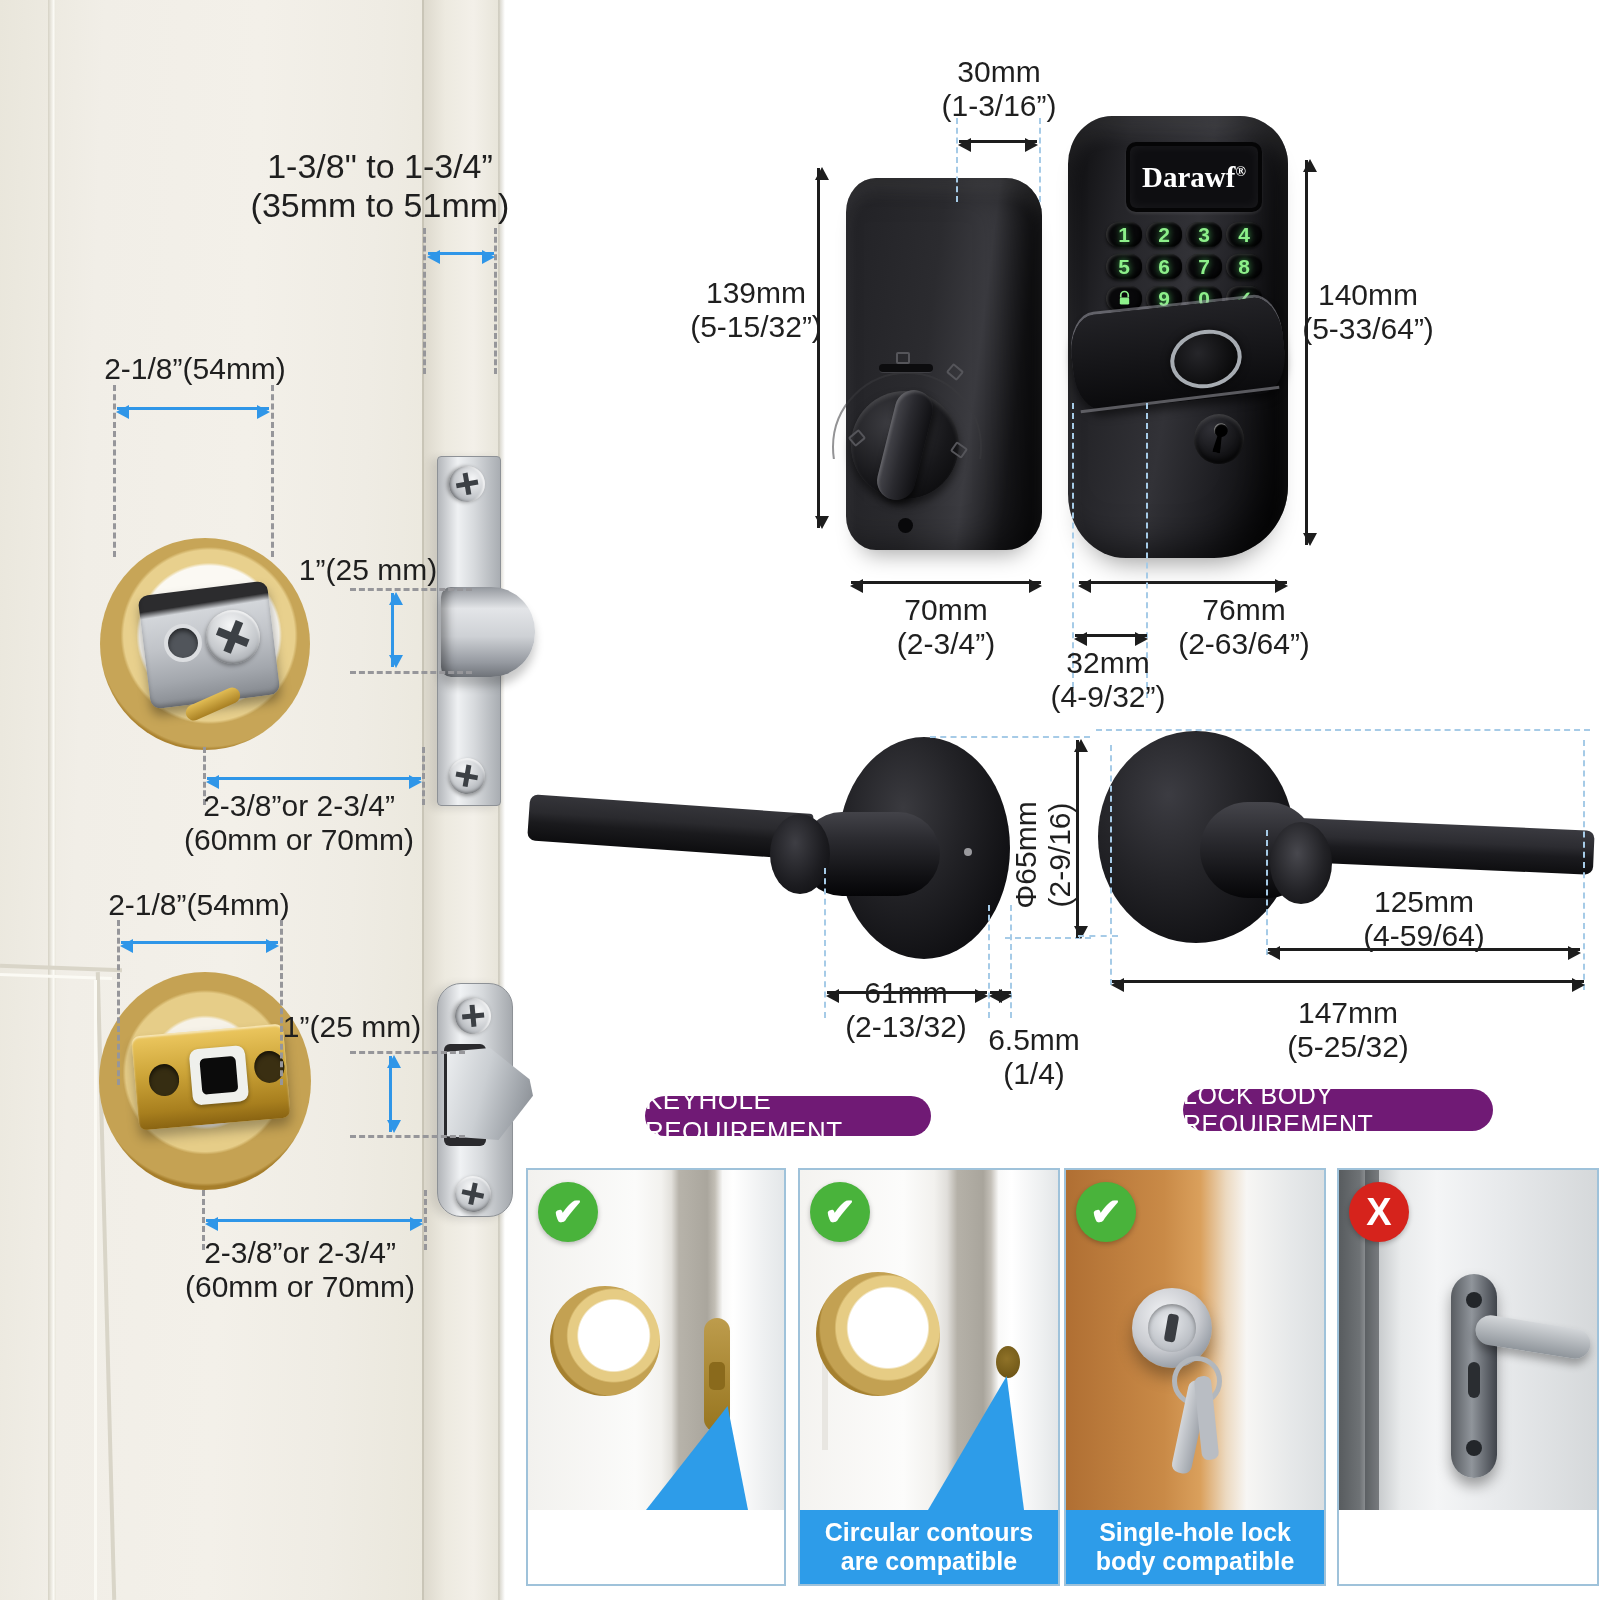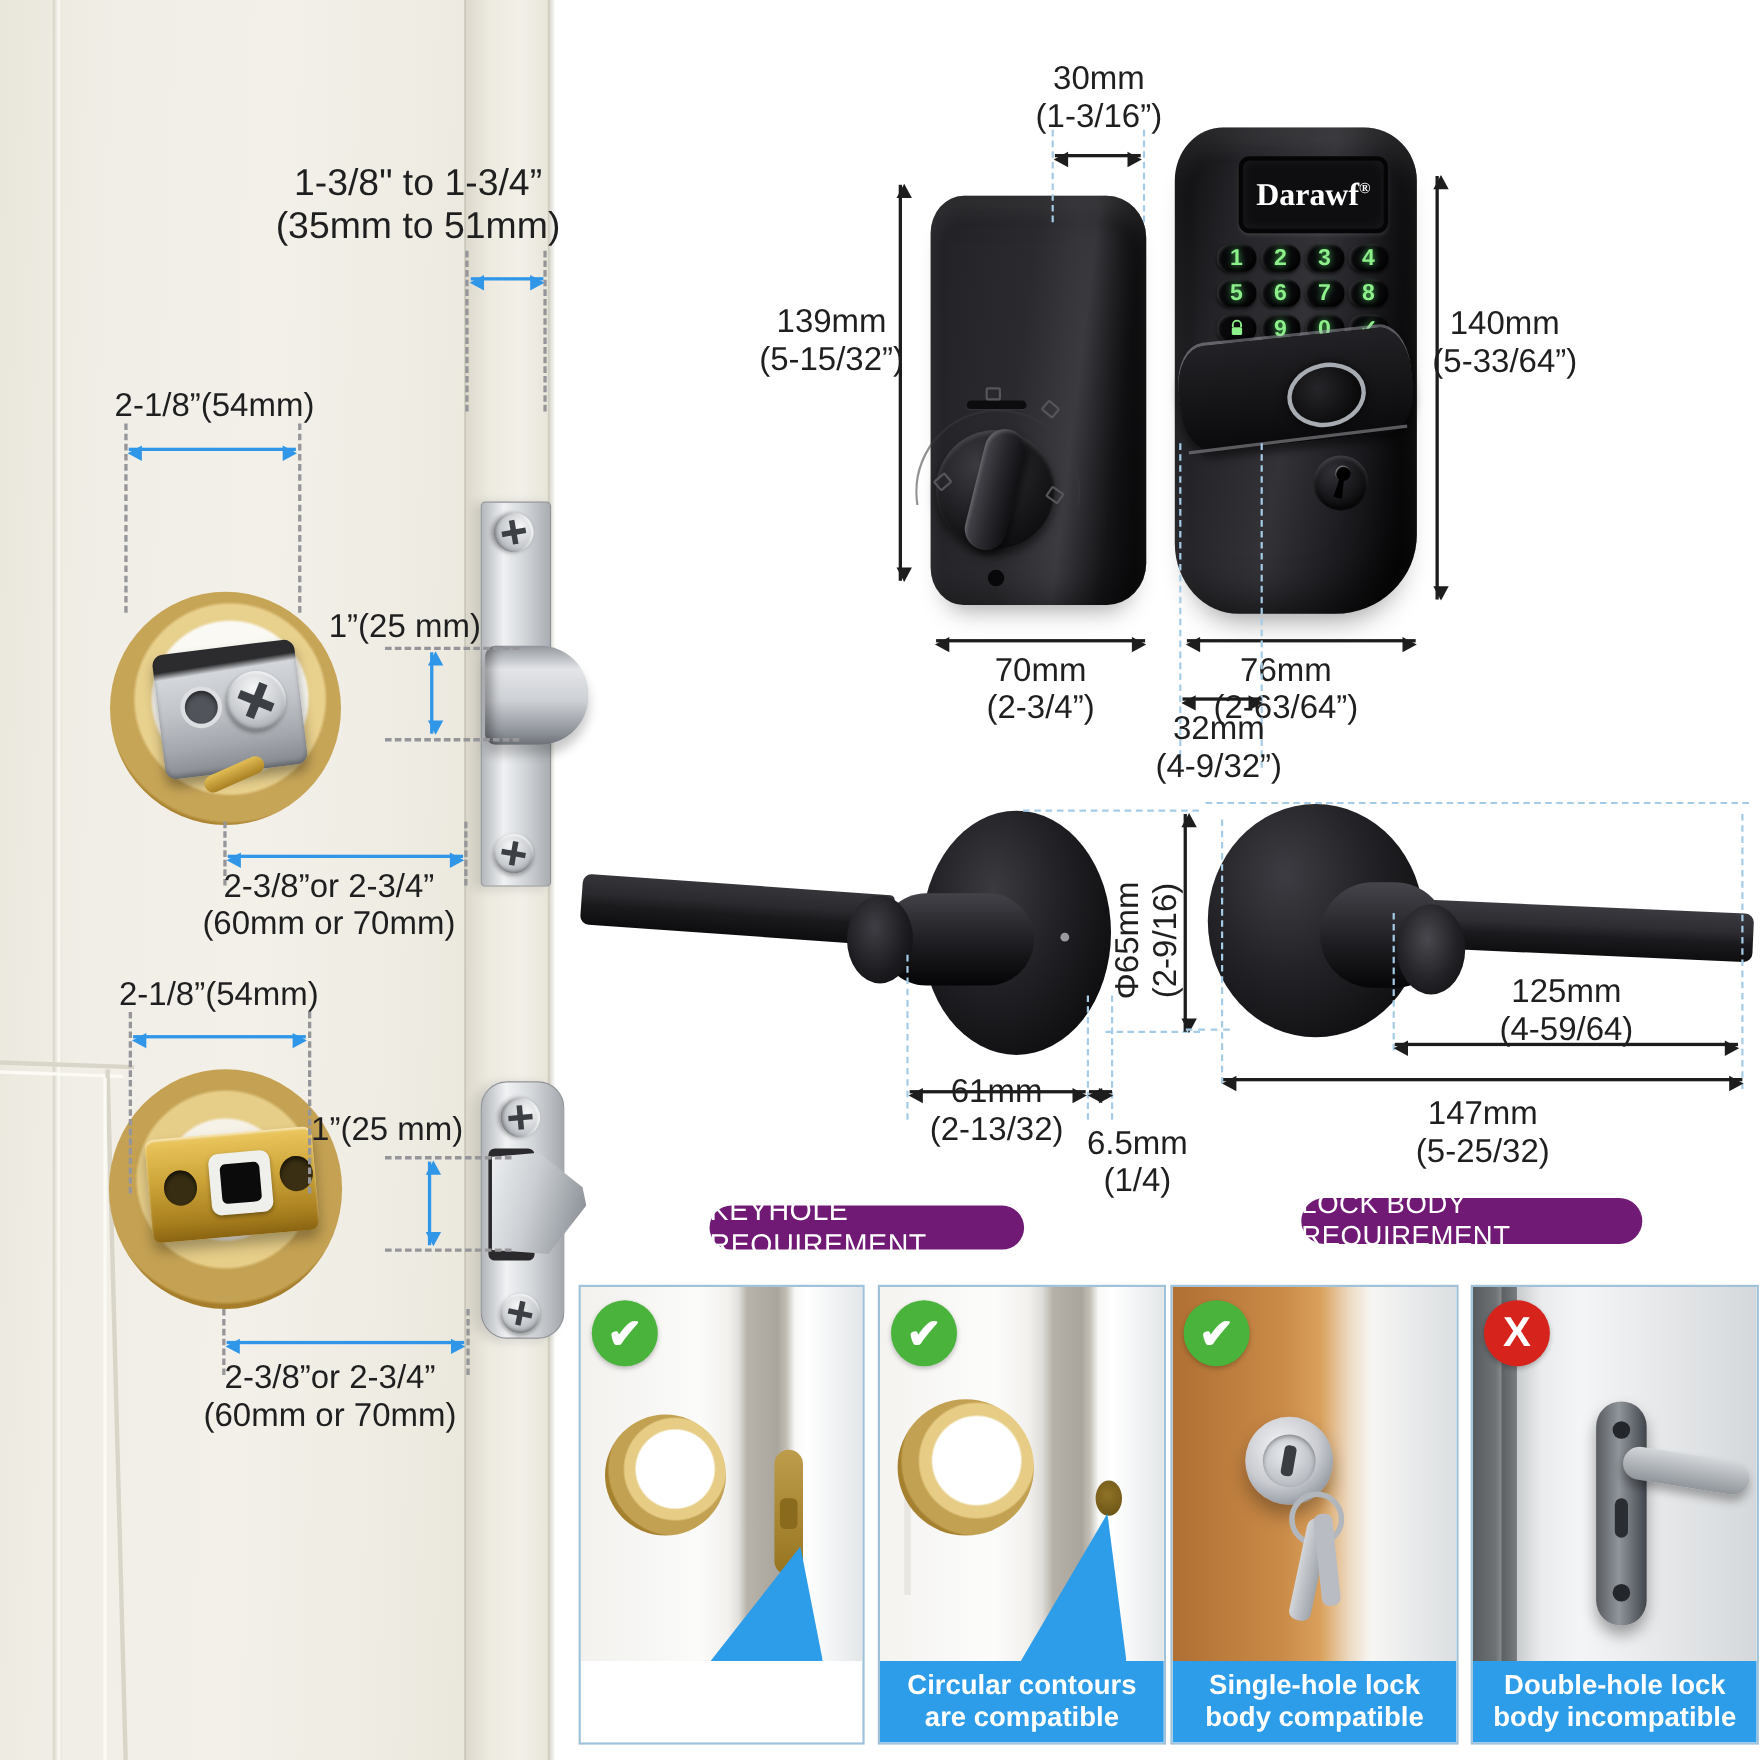--- a/index.html
+++ b/index.html
@@ -293,21 +293,21 @@
   </div>
   <div class="arrow-v" style="left:1305px;top:160px;height:385px;"></div>
 
   <div class="arrow-h" style="left:851px;top:581px;width:190px;"></div>
   <div class="dim" style="left:946px;top:593px;">
     <div>70mm</div>
     <div>(2-3/4”)</div>
   </div>
 
   <div class="arrow-h" style="left:1079px;top:581px;width:208px;"></div>
-  <div class="dim" style="left:1169px;top:593px;">
+  <div class="dim" style="left:1244px;top:593px;">
     <div>76mm</div>
     <div>(2-63/64”)</div>
   </div>
 
   <div class="dash-v lb" style="left:1072px;top:403px;height:295px;"></div>
   <div class="dash-v lb" style="left:1146px;top:403px;height:295px;"></div>
   <div class="arrow-h" style="left:1075px;top:634px;width:72px;"></div>
   <div class="dim" style="left:1108px;top:646px;">
     <div>32mm</div>
     <div>(4-9/32”)</div>
@@ -416,19 +416,15 @@
       <div class="abs" style="left:112px;top:104px;width:46px;height:204px;border-radius:23px;
            background:linear-gradient(90deg,#585c61,#90959b 45%,#40444b);box-shadow:0 8px 14px rgba(0,0,0,.35);">
         <div class="abs" style="left:15px;top:18px;width:16px;height:16px;border-radius:50%;background:#23262a;"></div>
         <div class="abs" style="left:15px;top:166px;width:16px;height:16px;border-radius:50%;background:#23262a;"></div>
         <div class="abs" style="left:17px;top:88px;width:12px;height:36px;border-radius:6px;background:#2a2d31;"></div>
       </div>
       <div class="abs" style="left:136px;top:152px;width:116px;height:30px;border-radius:15px;
            background:linear-gradient(180deg,#d4d7da,#8f959b);transform:rotate(9deg);box-shadow:0 6px 9px rgba(0,0,0,.3);"></div>
     </div>
     <div class="status cross">X</div>
-    <div class="caption">
-      <div>Double-hole lock</div>
-      <div>body incompatible</div>
-    </div>
   </div>
 
 </div>
 
 </body></html>

